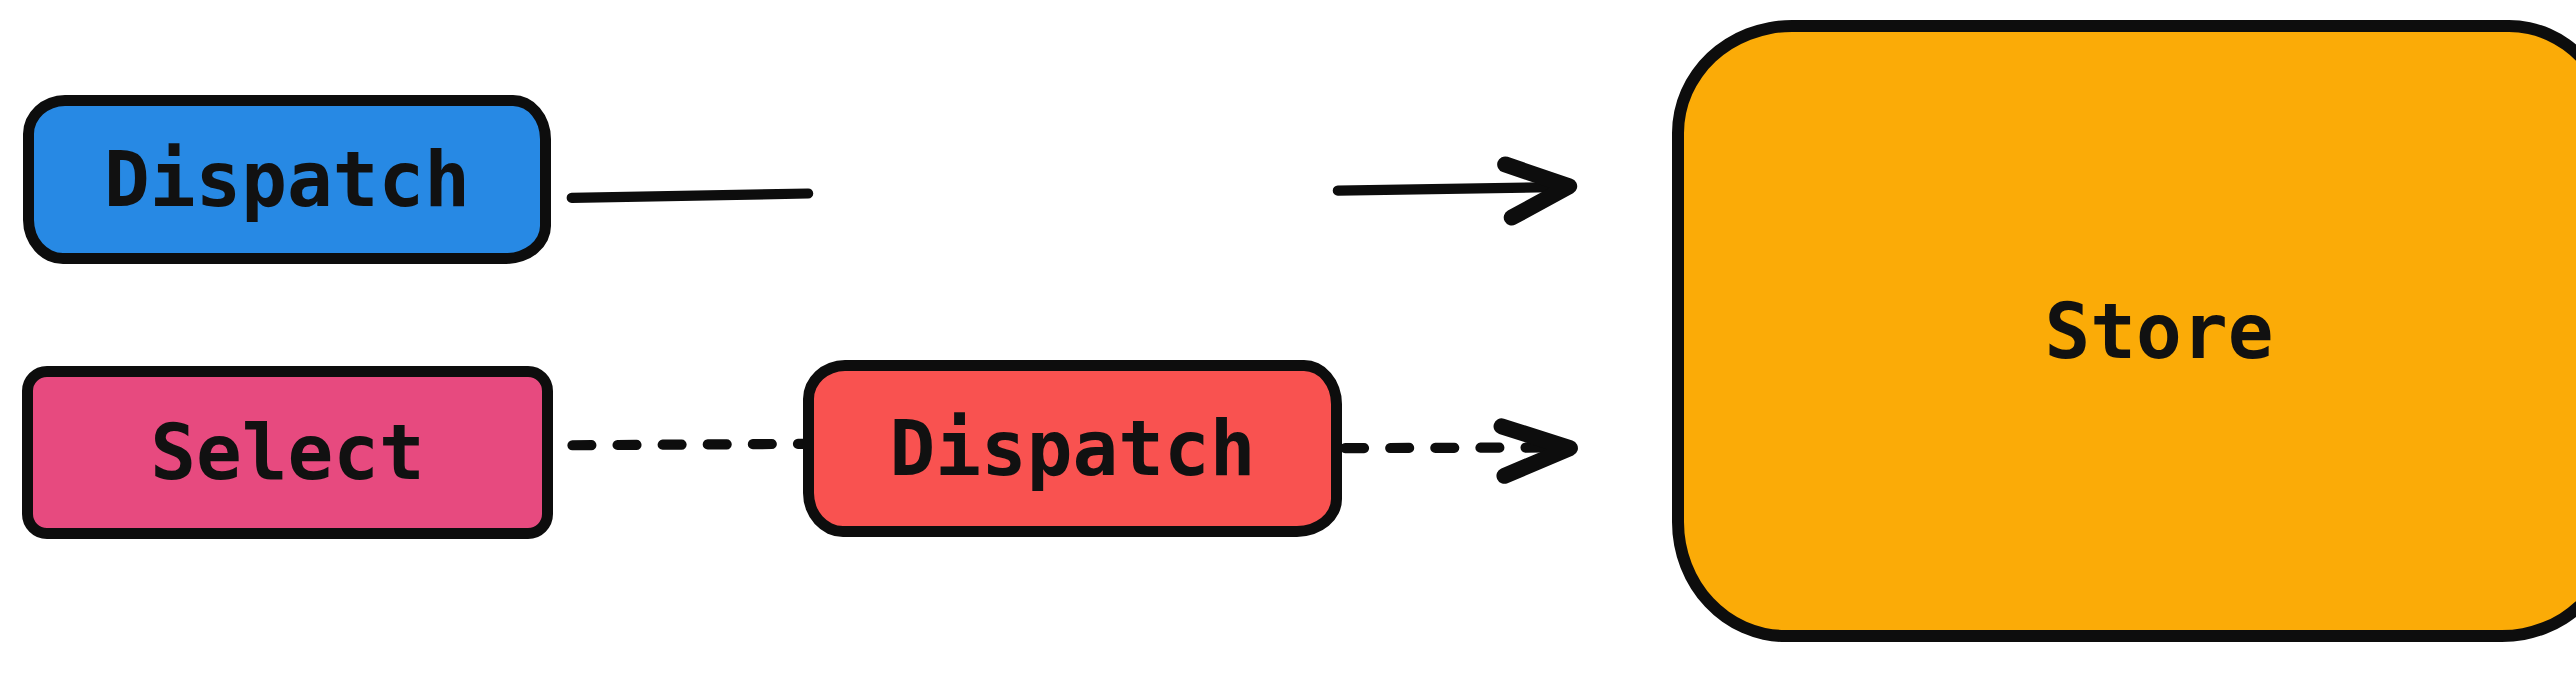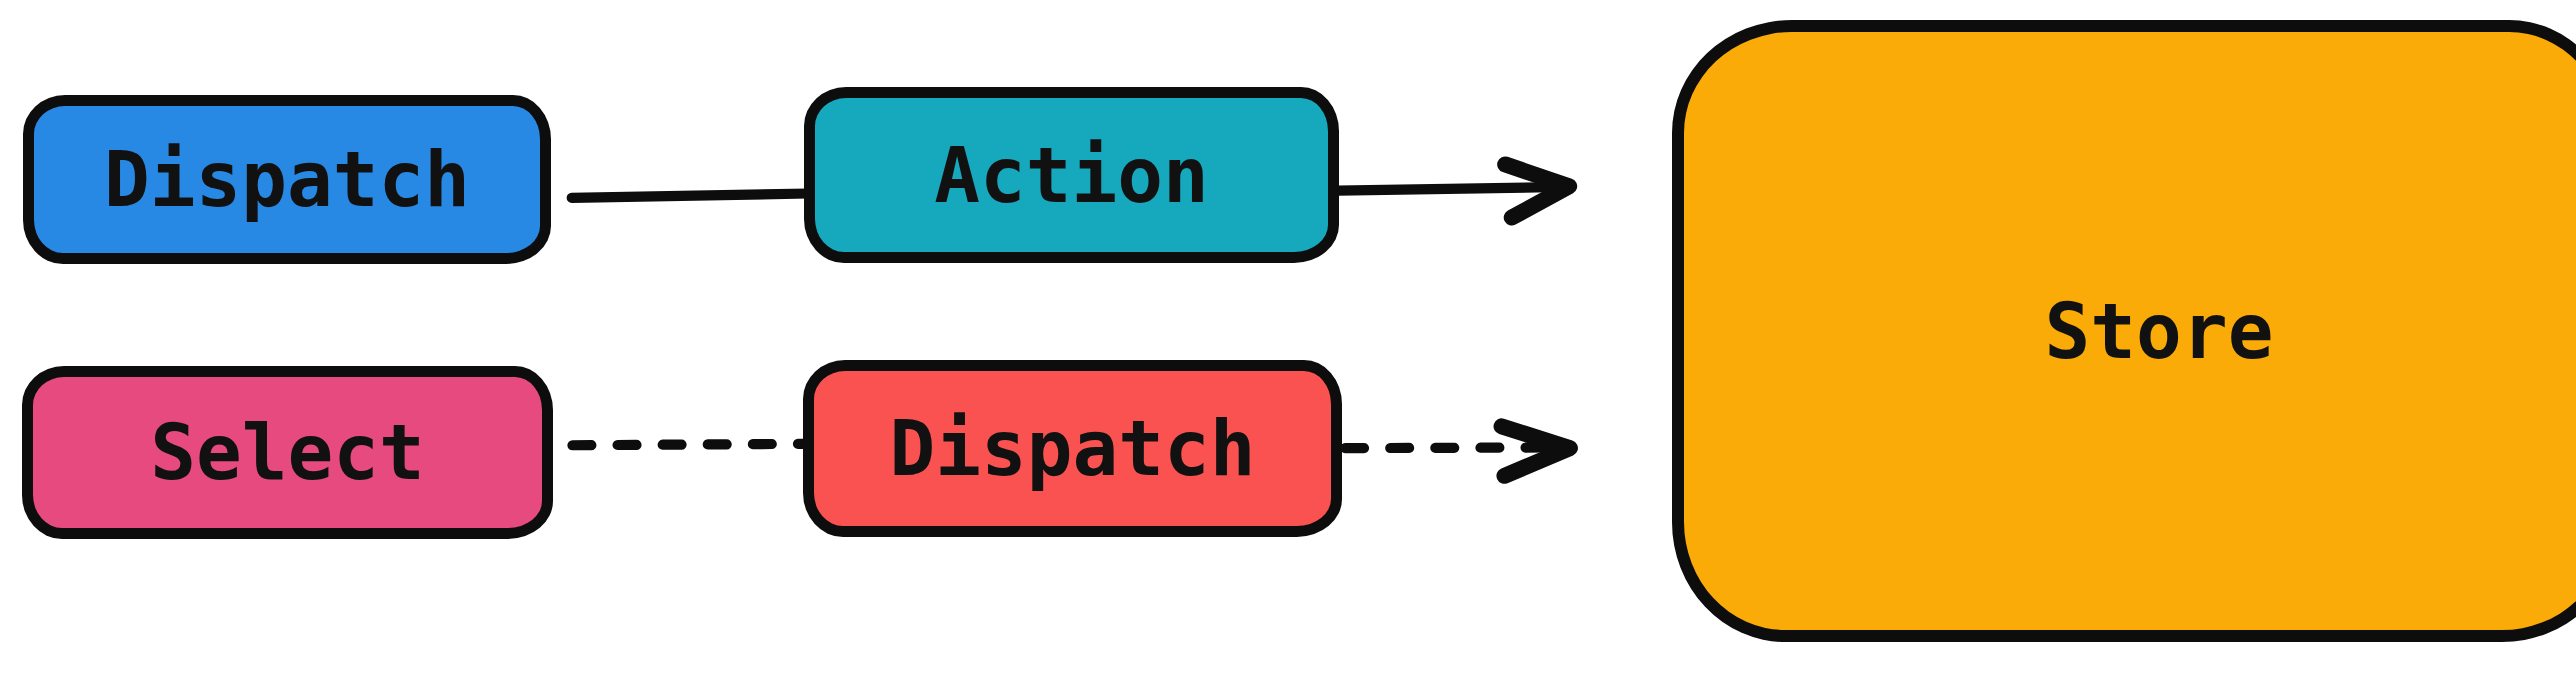--- a/index.html
+++ b/index.html
@@ -85,29 +85,26 @@
     <g>
       <path class="edge-line dashed" d="M 1848 616 L 2140 615"></path>
       <path class="arrowhead" d="M 2063 586 L 2157 616 L 2067 654"></path>
     </g>
   </svg>
 
   <div class="node node-small node-dispatch" style="background: rgb(39, 137, 228);">
     <span class="node-label">Dispatch</span>
   </div>
 
-  <div class="node node-small node-action" style="background: rgb(22, 168, 189);">
-    <span class="node-label">Action</span>
-  </div>
 
   <div class="node node-store" style="background: rgb(251, 171, 7);">
     <span class="node-label">Store</span>
   </div>
 
-  <div class="node node-small node-select" style="background: rgb(231, 74, 127);">
+  <div class="node node-small node-select" style="background: rgb(231, 74, 127); border-radius: 25px;">
     <span class="node-label">Select</span>
   </div>
 
   <div class="node node-small node-selector" style="background: rgb(249, 82, 80);">
     <span class="node-label">Dispatch</span>
   </div>
 
 </div>
 
 

